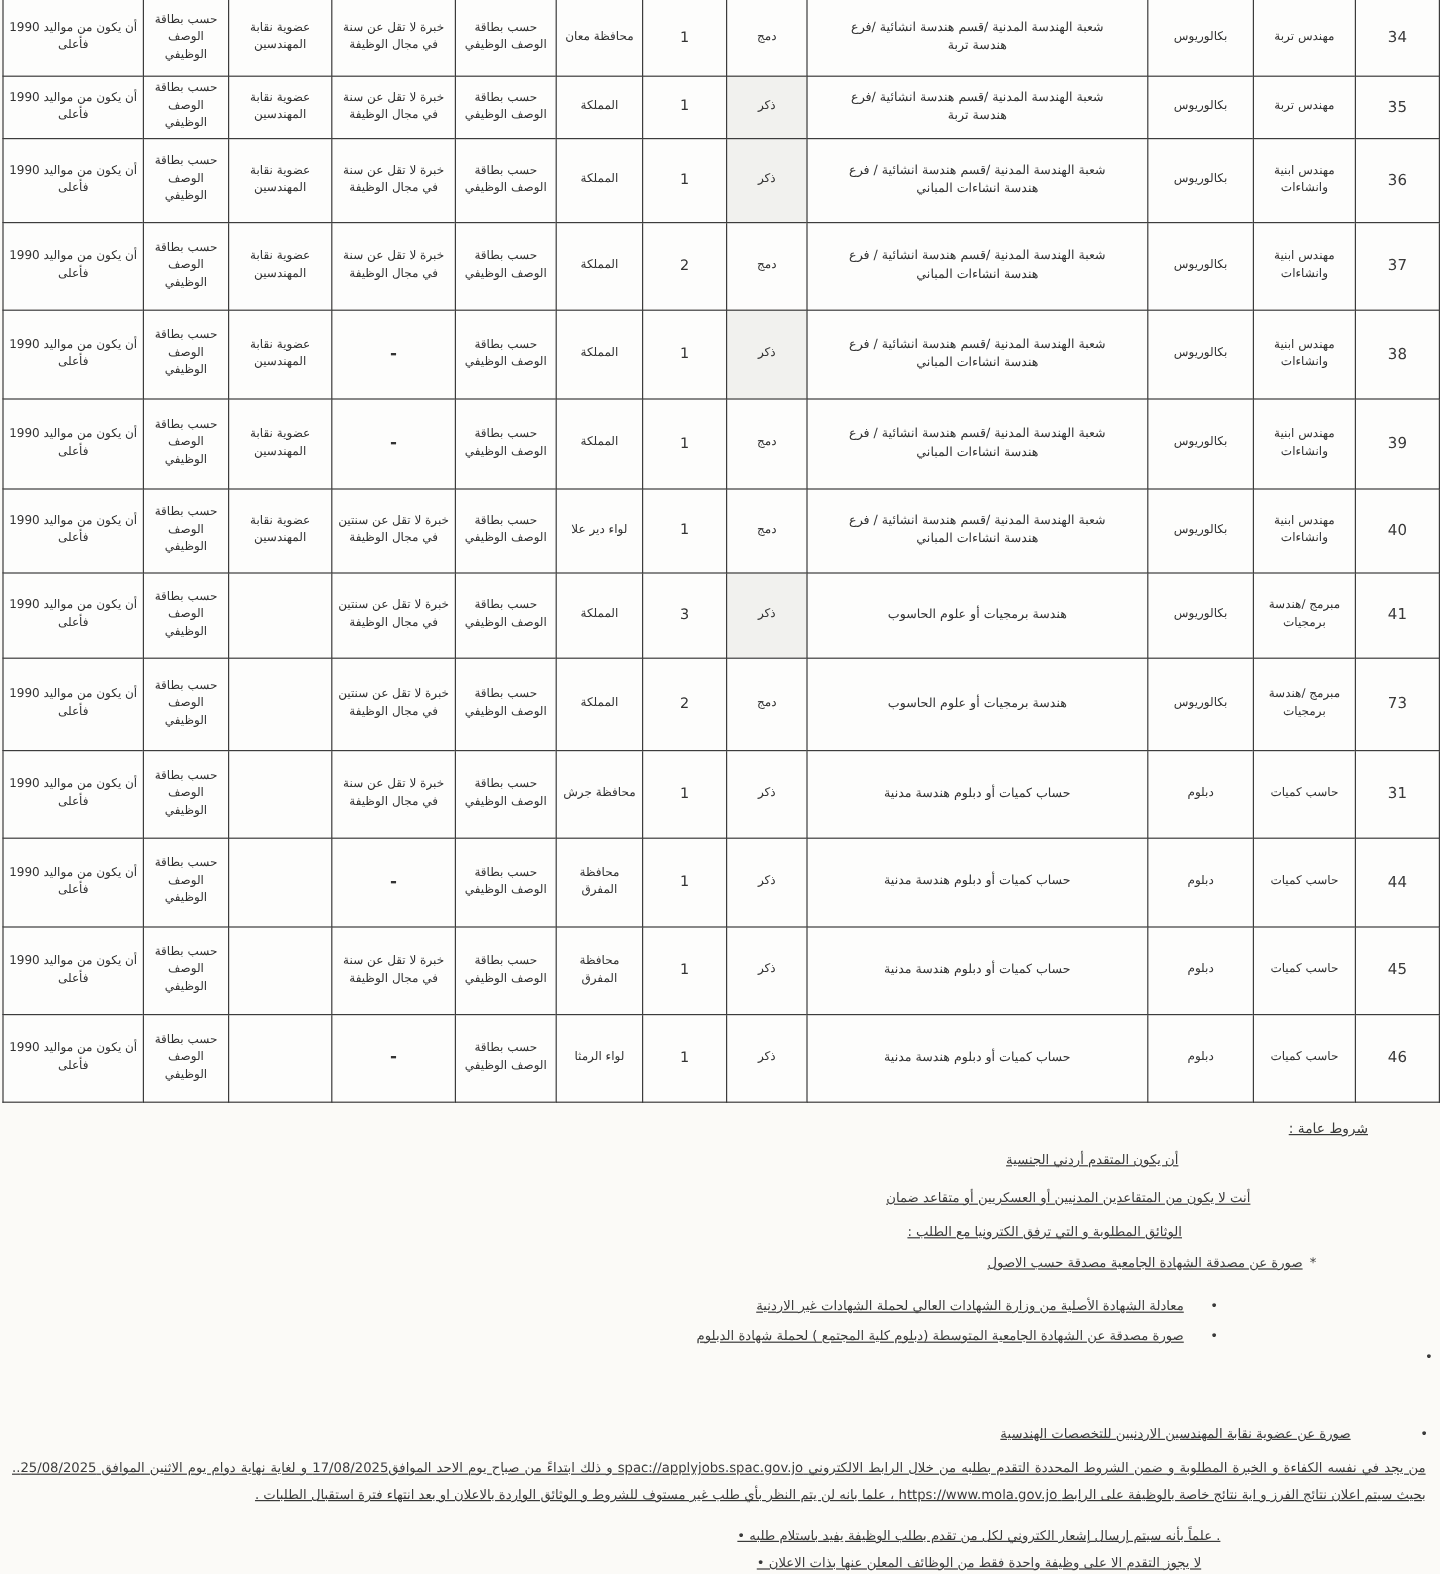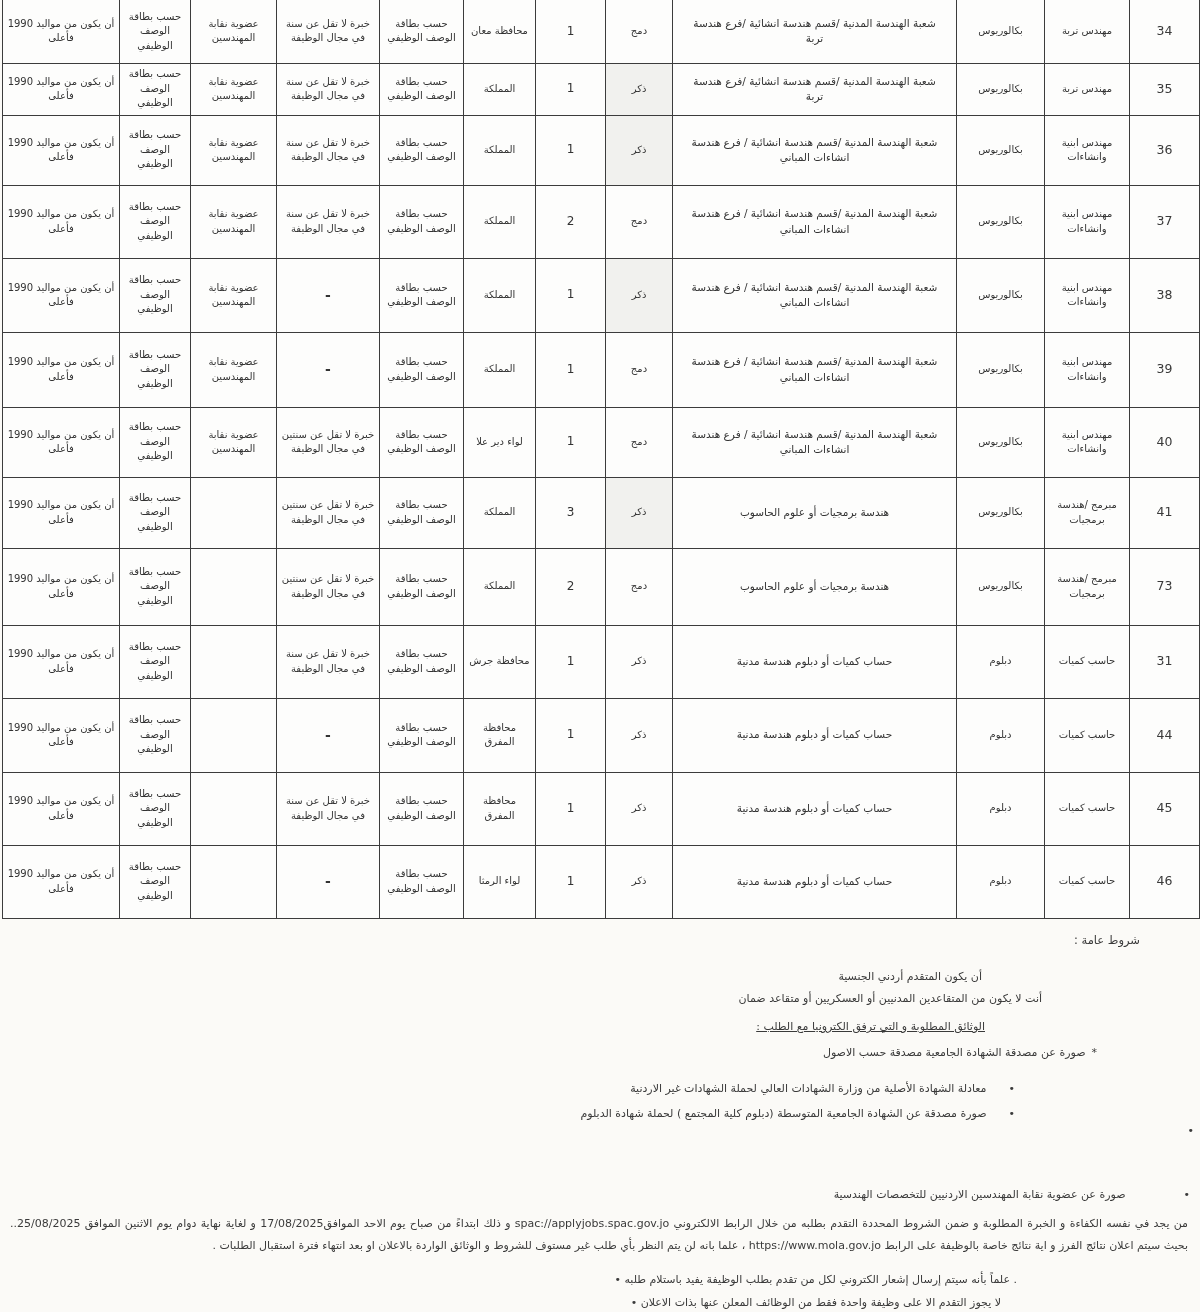--- a/index.html
+++ b/index.html
@@ -29,27 +29,27 @@
     font-size:10px;
     line-height:1.45;
     color:#333;
     background:#fdfdfc;
     word-wrap:break-word;
   }
   table.jobs tr td{border-top-width:1.6px;}
   table.jobs tr:first-child td{border-top:none;}
   table.jobs td.c-num{font-size:12.5px;color:#3a3a3a;}
   table.jobs td.c-count{font-size:12px;}
-  table.jobs td.c-spec{font-size:10.5px;padding:2px 14px;}
+  table.jobs td.c-spec{font-size:10.5px;padding:2px 30px;}
   table.jobs td.shaded{background:#f1f1ee;}
   table.jobs td.dash{font-size:14px;font-weight:bold;}
 
   
   .conds{position:absolute;top:918px;right:0;left:0;height:394px;direction:rtl;font-size:11px;color:#3a3a3a;}
-  .abs{position:absolute;white-space:nowrap;}
+  .abs{position:absolute;white-space:nowrap;text-decoration:underline;}
   .c-heading{font-size:11.5px;}
   .underlined{text-decoration:underline;text-align:right;}
   .doc-item .b{display:inline-block;}
   .wide{white-space:normal;}
   .center{text-align:center;}
   .justify{text-align:justify;text-align-last:right;line-height:22px;}
   .lnk{direction:ltr;unicode-bidi:embed;}
 </style>
 </head>
 <body>
@@ -254,21 +254,21 @@
           <td class="c-desc2">حسب بطاقة الوصف الوظيفي</td>
           <td class="c-birth">أن يكون من مواليد 1990 فأعلى</td>
         </tr>
       </tbody>
   </table>
 
   <div class="conds">
 
     <div class="abs c-heading" style="top:15px;right:60px">شروط عامة :</div>
 
-    <div class="abs" style="top:52px;right:218px">أن يكون المتقدم أردني الجنسية</div>
+    <div class="abs" style="top:42px;right:218px">أن يكون المتقدم أردني الجنسية</div>
 
     <div class="abs" style="top:74px;right:158px">أنت لا يكون من المتقاعدين المدنيين أو العسكريين أو متقاعد ضمان</div>
 
     <div class="abs underlined" style="top:102px;right:215px">الوثائق المطلوبة و التي ترفق الكترونيا مع الطلب :</div>
 
     <div class="abs doc-item" style="top:128px;right:103px">
       <span class="b" style="margin-left:6px">*</span><span>صورة عن مصدقة الشهادة الجامعية مصدقة حسب الاصول</span>
     </div>
 
     <div class="abs doc-item" style="top:164px;right:185px">

